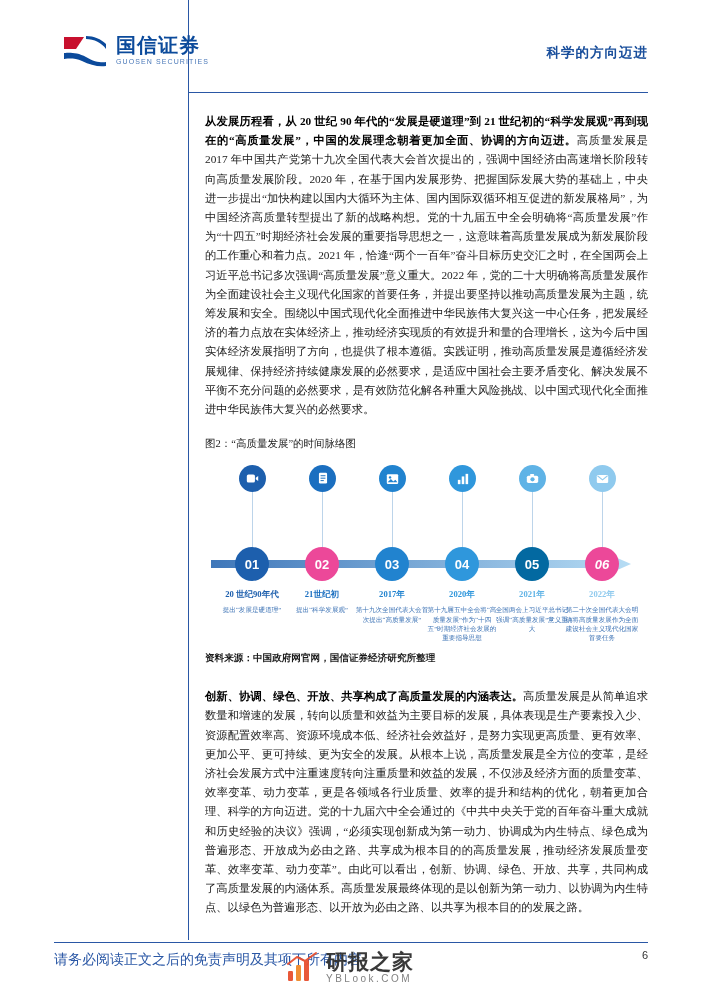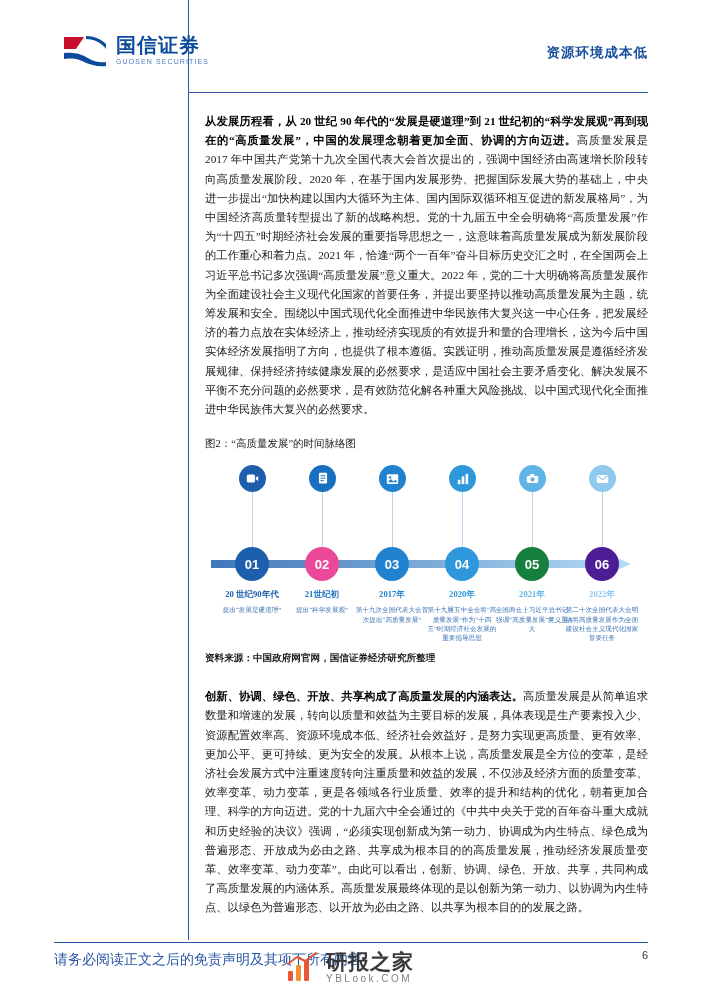--- a/index.html
+++ b/index.html
@@ -258,21 +258,21 @@
           <path d="M2 4 L22 4 L14 16 L2 16 Z" fill="#c8102e"></path>
           <path d="M2 20 C2 20 14 18 24 24 C32 29 40 30 44 29 L44 33 C36 34 28 32 20 28 C12 24 2 26 2 26 Z" fill="#0b4a9b"></path>
           <path d="M24 6 C32 6 40 10 44 16 L44 11 C39 6 32 3 24 3 Z" fill="#0b4a9b"></path>
         </svg>
       </div>
       <div class="logo-text">
         <div class="logo-cn">国信证券</div>
         <div class="logo-en">GUOSEN SECURITIES</div>
       </div>
     </div>
-    <div class="header-right">资源环境成本低</div>
+    <div class="header-right">科学的方向迈进</div>
   </div>
   <div class="header-rule"></div>
 
   <div class="content">
 
     <p class="body-text"><span class="lead">从发展历程看，从 20 世纪 90 年代的“发展是硬道理”到 21 世纪初的“科学发展观”再到现在的“高质量发展”，中国的发展理念朝着更加全面、协调的方向迈进。</span><span>高质量发展是 2017 年中国共产党第十九次全国代表大会首次提出的，强调中国经济由高速增长阶段转向高质量发展阶段。2020 年，在基于国内发展形势、把握国际发展大势的基础上，中央进一步提出“加快构建以国内大循环为主体、国内国际双循环相互促进的新发展格局”，为中国经济高质量转型提出了新的战略构想。党的十九届五中全会明确将“高质量发展”作为“十四五”时期经济社会发展的重要指导思想之一，这意味着高质量发展成为新发展阶段的工作重心和着力点。2021 年，恰逢“两个一百年”奋斗目标历史交汇之时，在全国两会上习近平总书记多次强调“高质量发展”意义重大。2022 年，党的二十大明确将高质量发展作为全面建设社会主义现代化国家的首要任务，并提出要坚持以推动高质量发展为主题，统筹发展和安全。围绕以中国式现代化全面推进中华民族伟大复兴这一中心任务，把发展经济的着力点放在实体经济上，推动经济实现质的有效提升和量的合理增长，这为今后中国实体经济发展指明了方向，也提供了根本遵循。实践证明，推动高质量发展是遵循经济发展规律、保持经济持续健康发展的必然要求，是适应中国社会主要矛盾变化、解决发展不平衡不充分问题的必然要求，是有效防范化解各种重大风险挑战、以中国式现代化全面推进中华民族伟大复兴的必然要求。</span></p>
 
     <div class="figure-caption">图2：“高质量发展”的时间脉络图</div>
 
     <div class="figure">
@@ -337,22 +337,22 @@
             </linearGradient>
           </defs>
           <path d="M0 3 L404 3 L404 0 L420 7 L404 14 L404 11 L0 11 Z" fill="url(#arrGrad)" opacity="0.85"></path>
         </svg>
       </div>
 
       <div class="num-circle" style="left:30px; top:86px; background:#1d5fad;text-align:right;">01</div>
       <div class="num-circle" style="left:100px; top:86px; background:#ec4899;">02</div>
       <div class="num-circle" style="left:170px; top:86px; background:#2183cf;">03</div>
       <div class="num-circle" style="left:240px; top:86px; background:#2f97dc;">04</div>
-      <div class="num-circle" style="left:310px; top:86px; background:#15803d;">05</div>
-      <div class="num-circle" style="left:380px; top:86px; background:#4c1d95;">06</div>
+      <div class="num-circle" style="left:310px; top:86px; background:#0369a1;">05</div>
+      <div class="num-circle" style="left:380px; top:86px; background:#ec4899;font-style:italic;">06</div>
 
       <div class="tl-title" style="left:6px; top:128px; color:#1d5fad;">20 世纪90年代</div>
       <div class="tl-title" style="left:76px; top:128px; color:#1b6fc0;text-align:center;">21世纪初</div>
       <div class="tl-title" style="left:146px; top:128px; color:#2183cf;">2017年</div>
       <div class="tl-title" style="left:216px; top:128px; color:#2f97dc;">2020年</div>
       <div class="tl-title" style="left:286px; top:128px; color:#5fb3e6;">2021年</div>
       <div class="tl-title" style="left:356px; top:128px; color:#8fcaee;">2022年</div>
 
       <div class="tl-desc" style="left:10px; top:144px;">提出“发展是硬道理”</div>
       <div class="tl-desc" style="left:80px; top:144px;">提出“科学发展观”</div>

